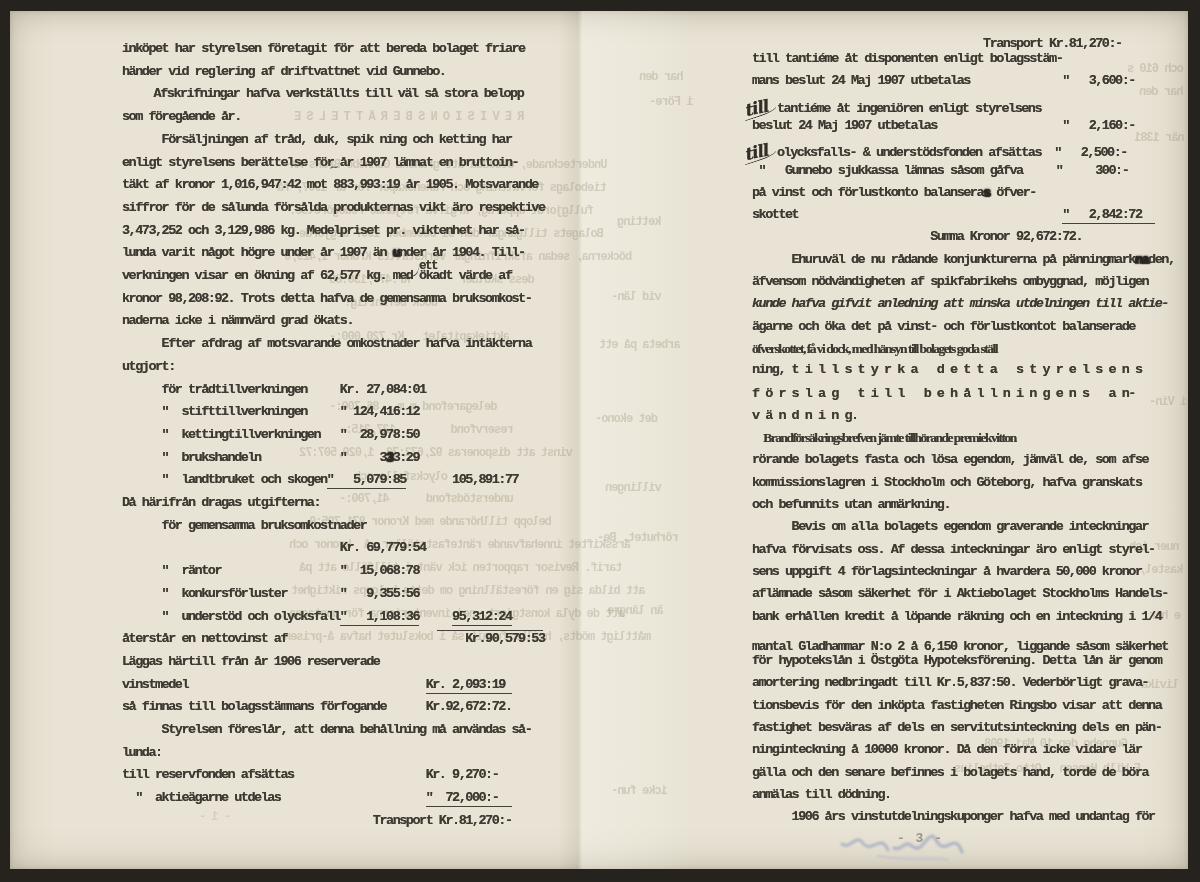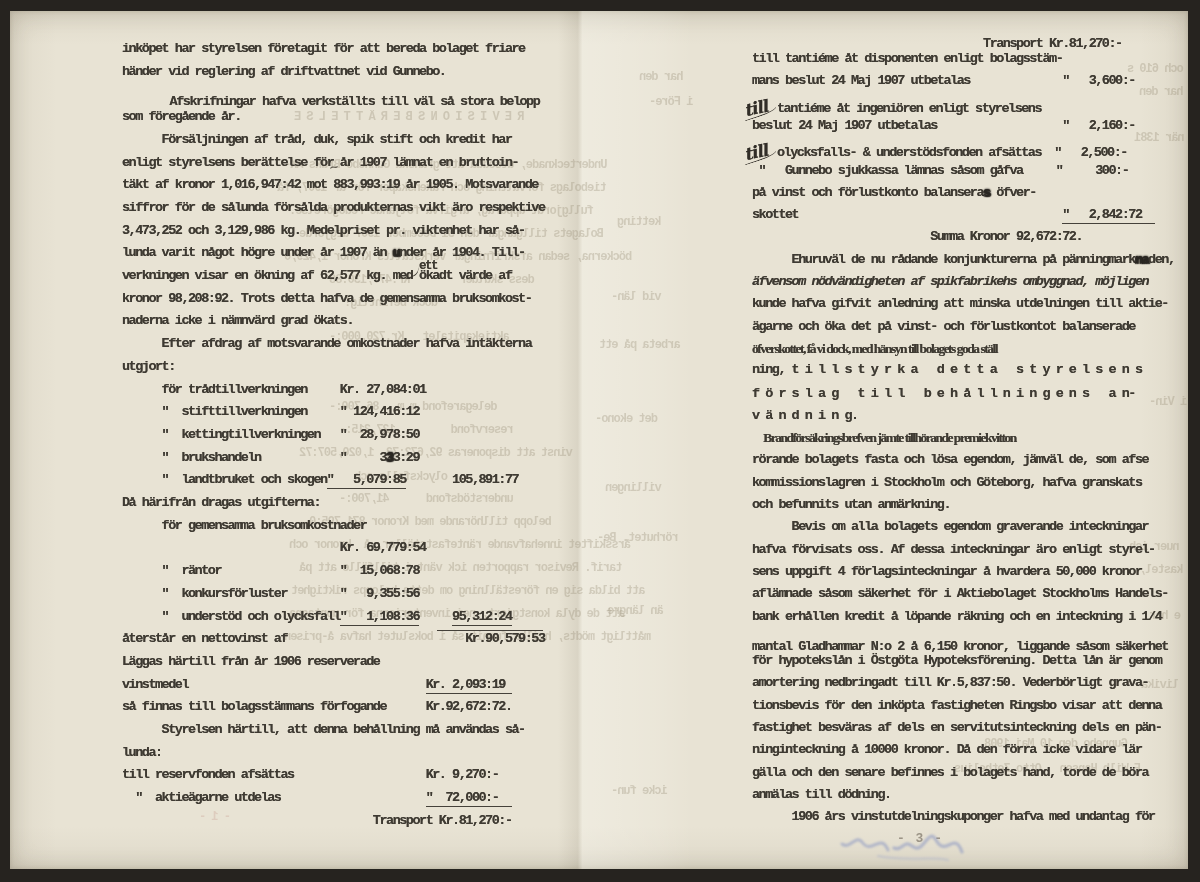--- a/index.html
+++ b/index.html
@@ -83,23 +83,23 @@
       <span class="ghost" style="left: 1140px; top: 563px;">kastel,</span>
       <span class="ghost" style="left: 1150px; top: 609px;">e har</span>
       <span class="ghost" style="left: 1142px; top: 678px;">livika</span>
       <span class="ghost" style="left: 985px; top: 737px;">Gunnebo den 10 Maj 1908</span>
       <span class="ghost" style="left: 955px; top: 762px;">F Wilh Hansen   Otto Zethelius</span>
       <span class="ghost" style="left: 200px; top: 810px; color: rgb(201, 160, 146);">- 1 -</span>
     </div>
   <div id="text-layer">
       <div class="line" style="top: 41px; left: 122px;"><span>inköpet har styrelsen företagit för att bereda bolaget friare</span></div>
       <div class="line" style="top: 63.7px; left: 122px;"><span>händer vid reglering af driftvattnet vid Gunnebo.</span></div>
-      <div class="line" style="top: 86.4px; left: 130px; margin-top: 8px;"><span>      Afskrifningar hafva verkställts till väl så stora belopp</span></div>
+      <div class="line" style="top: 86.4px; left: 114px;"><span>      Afskrifningar hafva verkställts till väl så stora belopp</span></div>
       <div class="line" style="top: 109.1px; left: 122px;"><span>som föregående år.</span></div>
-      <div class="line" style="top: 131.8px; left: 122px;"><span>      Försäljningen af tråd, duk, spik stift och kredit har</span></div>
+      <div class="line" style="top: 131.8px; left: 122px;"><span>      Försäljningen af tråd, duk, spik ning och ketting har</span></div>
       <div class="line" style="top: 154.5px; left: 122px;"><span>enligt styrelsens berättelse för år 1907 lämnat en bruttoin-</span></div>
       <div class="line" style="top: 177.2px; left: 122px;"><span>täkt af kronor 1,016,947:42 mot 883,993:19 år 1905. Motsvarande</span></div>
       <div class="line" style="top: 199.9px; left: 122px;"><span>siffror för de sålunda försålda produkternas vikt äro respektive</span></div>
       <div class="line" style="top: 222.6px; left: 122px;"><span>3,473,252 och 3,129,986 kg. Medelpriset pr. viktenhet har så-</span></div>
       <div class="line" style="top: 245.3px; left: 122px;"><span>lunda varit något högre under år 1907 än </span><span class="bl">u</span><span>nder år 1904. Till-</span></div>
       <div class="line" style="top: 268px; left: 122px;"><span>verkningen visar en ökning af 62,577 kg. med </span><span class="ins">ett</span><span>ökadt värde af</span></div>
       <div class="line" style="top: 290.7px; left: 122px;"><span>kronor 98,208:92. Trots detta hafva de gemensamma bruksomkost-</span></div>
       <div class="line" style="top: 313.4px; left: 122px;"><span>naderna icke i nämnvärd grad ökats.</span></div>
       <div class="line" style="top: 336.1px; left: 122px;"><span>      Efter afdrag af motsvarande omkostnader hafva intäkterna</span></div>
       <div class="line" style="top: 358.8px; left: 122px;"><span>utgjort:</span></div>
@@ -111,38 +111,38 @@
       <div class="line" style="top: 495px; left: 122px;"><span>Då härifrån dragas utgifterna:</span></div>
       <div class="line" style="top: 517.7px; left: 122px;"><span>      för gemensamma bruksomkostnader</span></div>
       <div class="line" style="top: 540.4px; left: 122px;"><span>                                 Kr. 69,779:54</span></div>
       <div class="line" style="top: 563.1px; left: 122px;"><span>      "  räntor                  "  15,068:78</span></div>
       <div class="line" style="top: 585.8px; left: 122px;"><span>      "  konkursförluster        "   9,355:56</span></div>
       <div class="line" style="top: 608.5px; left: 122px;"><span>      "  understöd och olycksfall</span><span class="u">"   1,108:36</span><span>     </span><span class="u">95,312:24</span></div>
       <div class="line" style="top: 631.2px; left: 122px;"><span>återstår en nettovinst af                           Kr.90,579:53</span></div>
       <div class="line" style="top: 653.9px; left: 122px;"><span>Läggas härtill från år 1906 reserverade</span></div>
       <div class="line" style="top: 676.6px; left: 122px;"><span>vinstmedel                                    </span><span class="u">Kr. 2,093:19 </span></div>
       <div class="line" style="top: 699.3px; left: 122px;"><span>så finnas till bolagsstämmans förfogande      Kr.92,672:72.</span></div>
-      <div class="line" style="top: 722px; left: 122px;"><span>      Styrelsen härtill, att denna behållning må användas så-</span></div>
+      <div class="line" style="top: 722px; left: 122px;"><span>      Styrelsen föreslår, att denna behållning må användas så-</span></div>
       <div class="line" style="top: 744.7px; left: 122px;"><span>lunda:</span></div>
       <div class="line" style="top: 767.4px; left: 122px;"><span>till reservfonden afsättas                    Kr. 9,270:-</span></div>
       <div class="line" style="top: 790.1px; left: 122px;"><span>  "  aktieägarne utdelas                      </span><span class="u">"  72,000:-  </span></div>
       <div class="line" style="top: 812.8px; left: 122px;"><span>                                      Transport Kr.81,270:-</span></div>
       <div class="line" style="top: 36px; left: 752px;"><span>                                   Transport Kr.81,270:-</span></div>
       <div class="line" style="top: 51px; left: 752px;"><span>till tantiéme åt disponenten enligt bolagsstäm-</span></div>
       <div class="line" style="top: 73.3px; left: 752px;"><span>mans beslut 24 Maj 1907 utbetalas              "   3,600:-</span></div>
       <div class="line" style="top: 95.6px; left: 752px;"><span class="hw">till</span><span>tantiéme åt ingeniören enligt styrelsens</span></div>
       <div class="line" style="top: 117.9px; left: 752px;"><span>beslut 24 Maj 1907 utbetalas                   "   2,160:-</span></div>
       <div class="line" style="top: 140.2px; left: 752px;"><span class="hw">till</span><span>olycksfalls- &amp; understödsfonden afsättas  "   2,500:-</span></div>
       <div class="line" style="top: 162.5px; left: 752px;"><span> "   Gunnebo sjukkassa lämnas såsom gåfva     "     300:-</span></div>
       <div class="line" style="top: 184.8px; left: 752px;"><span>på vinst och förlustkonto balansera</span><span class="bl">s</span><span> öfver-</span></div>
       <div class="line" style="top: 207.1px; left: 752px;"><span>skottet                                        </span><span class="u">"   2,842:72  </span></div>
       <div class="line" style="top: 229.4px; left: 752px;"><span>                           Summa Kronor 92,672:72.</span></div>
       <div class="line" style="top: 251.7px; left: 752px;"><span>      Ehuruväl de nu rådande konjunkturerna på pänningmark</span><span class="bl">na</span><span>den,</span></div>
-      <div class="line" style="top: 274px; left: 752px; font-style: italic;"><span>äfvensom nödvändigheten af spikfabrikehs ombyggnad, möjligen</span></div>
-      <div class="line" style="top: 296.3px; left: 752px;"><span>kunde hafva gifvit anledning att minska utdelningen till aktie-</span></div>
+      <div class="line" style="top: 274px; left: 752px;"><span>äfvensom nödvändigheten af spikfabrikehs ombyggnad, möjligen</span></div>
+      <div class="line" style="top: 296.3px; left: 752px; font-style: italic;"><span>kunde hafva gifvit anledning att minska utdelningen till aktie-</span></div>
       <div class="line" style="top: 318.6px; left: 752px;"><span>ägarne och öka det på vinst- och förlustkontot balanserade</span></div>
       <div class="line" style="top: 340.9px; left: 752px; font-family: Liberation Serif, serif;"><span>öfverskottet, få vi dock, med hänsyn till bolagets goda ställ</span></div>
       <div class="line" style="top: 362px; left: 752px;"><span>ning, t i l l s t y r k a   d e t t a   s t y r e l s e n s</span></div>
       <div class="line" style="top: 385.5px; left: 752px;"><span>f ö r s l a g   t i l l   b e h å l l n i n g e n s   a n-</span></div>
       <div class="line" style="top: 407.8px; left: 752px;"><span>v ä n d n i n g.</span></div>
       <div class="line" style="top: 430.1px; left: 752px; font-family: Liberation Serif, serif;"><span>      Brandförsäkringsbrefven jämte tillhörande premiekvitton</span></div>
       <div class="line" style="top: 452.4px; left: 752px;"><span>rörande bolagets fasta och lösa egendom, jämväl de, som afse</span></div>
       <div class="line" style="top: 474.7px; left: 752px;"><span>kommissionslagren i Stockholm och Göteborg, hafva granskats</span></div>
       <div class="line" style="top: 497px; left: 752px;"><span>och befunnits utan anmärkning.</span></div>
       <div class="line" style="top: 519.3px; left: 752px;"><span>      Bevis om alla bolagets egendom graverande inteckningar</span></div>

